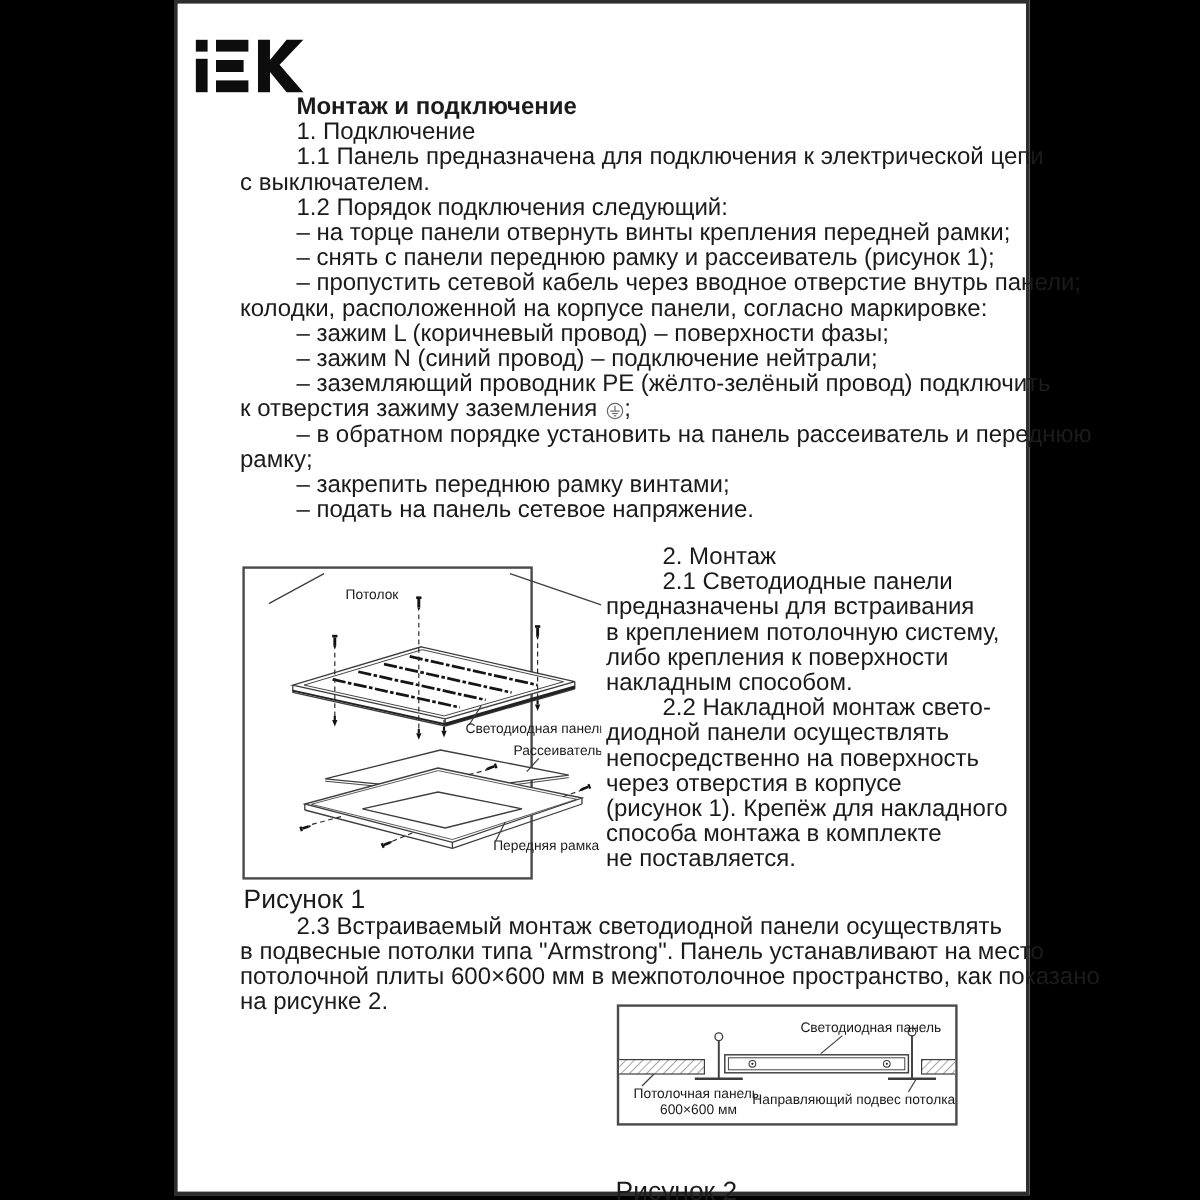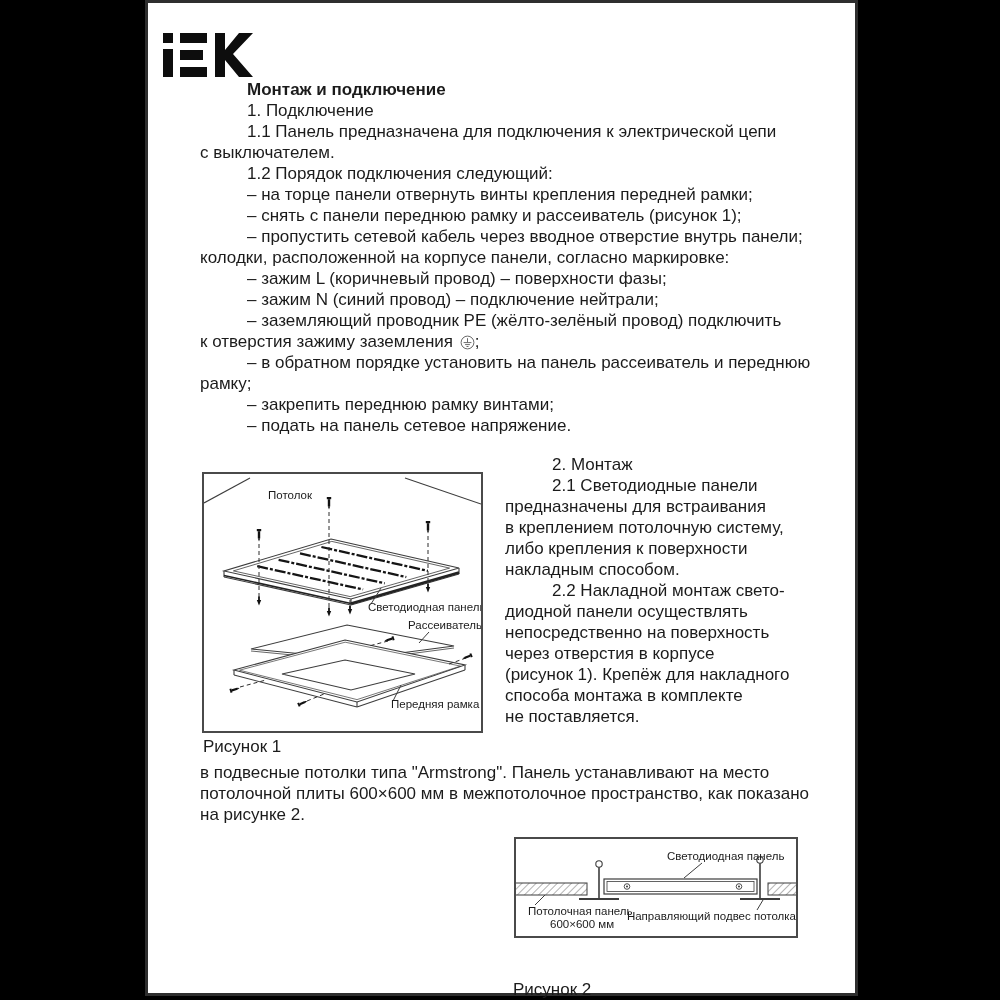--- a/index.html
+++ b/index.html
@@ -5,31 +5,31 @@
   html,body{margin:0;padding:0;}
   body{
     width:1000px;height:1000px;background:#000;position:relative;overflow:hidden;
     font-family:"Liberation Sans", sans-serif;color:#1b1b1b;
   }
   .page{
     position:absolute;left:145px;top:0;width:713px;height:996px;
     background:#fff;border:3px solid #2e2e2e;box-sizing:border-box;
   }
   .logo{position:absolute;left:15px;top:30px;}
-  .textblock{position:absolute;font-size:17px;line-height:21px;white-space:nowrap;}
+  .textblock{position:absolute;font-size:20px;line-height:21px;white-space:nowrap;}
   .tline{height:21px;}
   .tline.ind{padding-left:47px;}
   .tline.bold{font-weight:bold;}
   .s1{left:52px;top:76px;width:615px;}
   .s2{left:357px;top:451px;width:310px;}
   .s23{left:52px;top:759px;width:615px;}
   .figbox{position:absolute;border:2px solid #4a4a4a;background:#fff;box-sizing:border-box;}
-  .fig1{left:54px;top:469px;width:281px;height:261px;}
+  .fig1{left:54px;top:469px;width:242px;height:261px;padding-left:20px;}
   .fig2{left:366px;top:834px;width:284px;height:101px;}
-  .figcap{position:absolute;font-size:17px;}
+  .figcap{position:absolute;font-size:22px;}
   .cap1{left:55px;top:734px;}
   .cap2{left:365px;top:977px;}
   .gsym{display:inline-block;vertical-align:-3px;margin-left:2px;}
   svg text{font-family:"Liberation Sans", sans-serif;font-size:11.5px;fill:#1b1b1b;}
 </style>
 </head>
 <body>
 
 <div class="page">
 
@@ -208,20 +208,21 @@
       <div class="tline ind"><span>2.2  Накладной монтаж свето-</span></div>
       <div class="tline"><span>диодной панели осуществлять</span></div>
       <div class="tline"><span>непосредственно на поверхность</span></div>
       <div class="tline"><span>через отверстия в корпусе</span></div>
       <div class="tline"><span>(рисунок 1). Крепёж для накладного</span></div>
       <div class="tline"><span>способа монтажа в комплекте</span></div>
       <div class="tline"><span>не поставляется.</span></div>
     </div>
 
   <div class="textblock s23">
+      <div class="tline ind"><span>2.3  Встраиваемый монтаж светодиодной панели осуществлять</span></div>
       <div class="tline"><span>в подвесные потолки типа "Armstrong". Панель устанавливают на место</span></div>
       <div class="tline"><span>потолочной плиты 600×600 мм в межпотолочное пространство, как показано</span></div>
       <div class="tline"><span>на рисунке 2.</span></div>
     </div>
 
   <div class="figbox fig2">
     <svg width="280" height="97" viewBox="0 0 280 97">
       <defs>
         <pattern id="hatch" width="5" height="5" patternUnits="userSpaceOnUse" patternTransform="rotate(45)">
           <rect width="5" height="5" fill="#fff"></rect>

